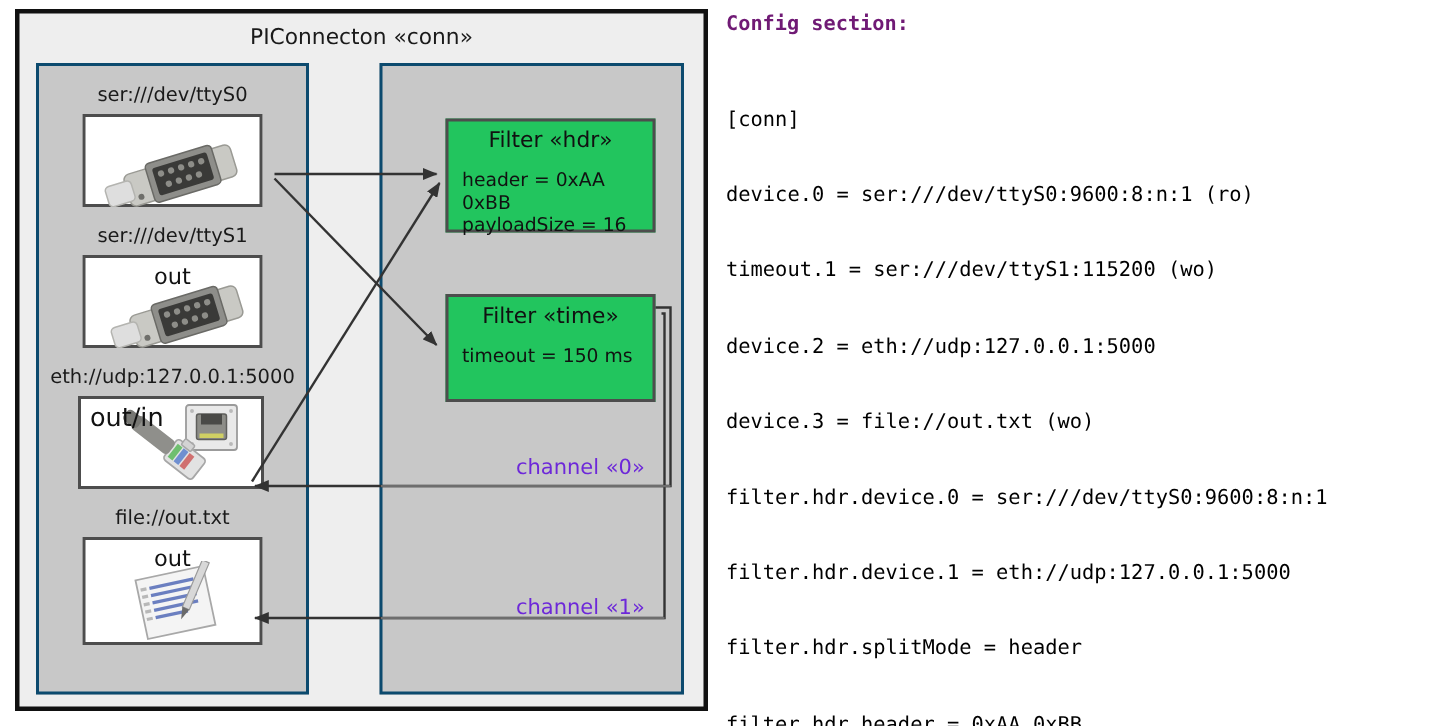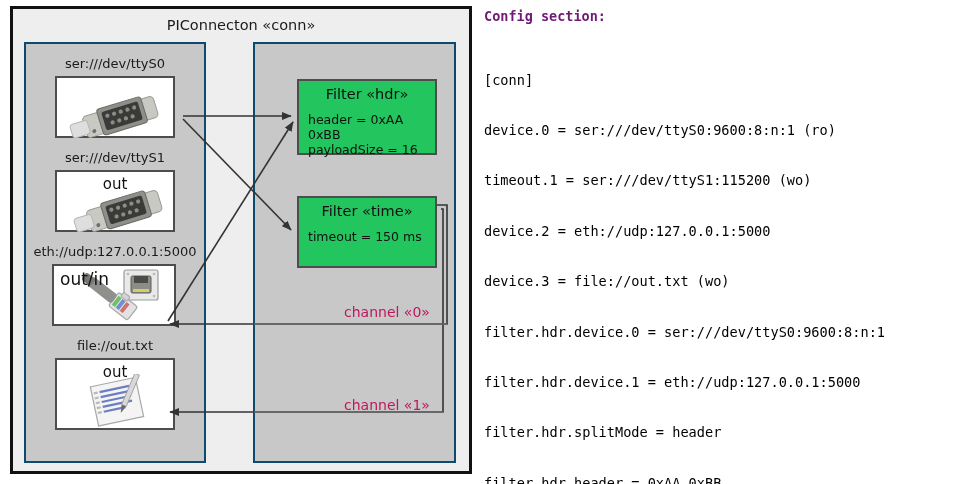--- a/index.html
+++ b/index.html
@@ -103,21 +103,21 @@
     padding-left: 9px;
     font-size: 12.5px;
     line-height: 15px;
     color: #111111;
   }
 
   
   .channel-label {
     position: absolute;
     font-size: 14px;
-    color: #be185d;
+    color: #6d28d9;
     white-space: nowrap;
     text-align: right;
   }
 
   
   .overlay {
     position: absolute;
     left: 0; top: 0;
     width: 462px;
     height: 468px;

